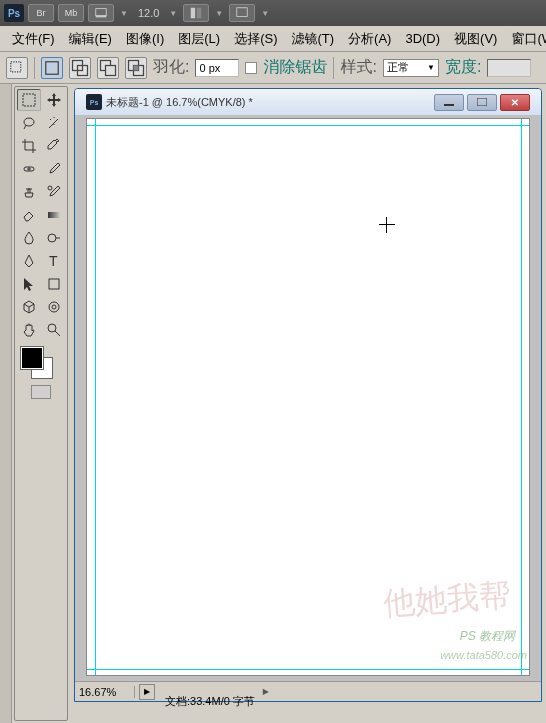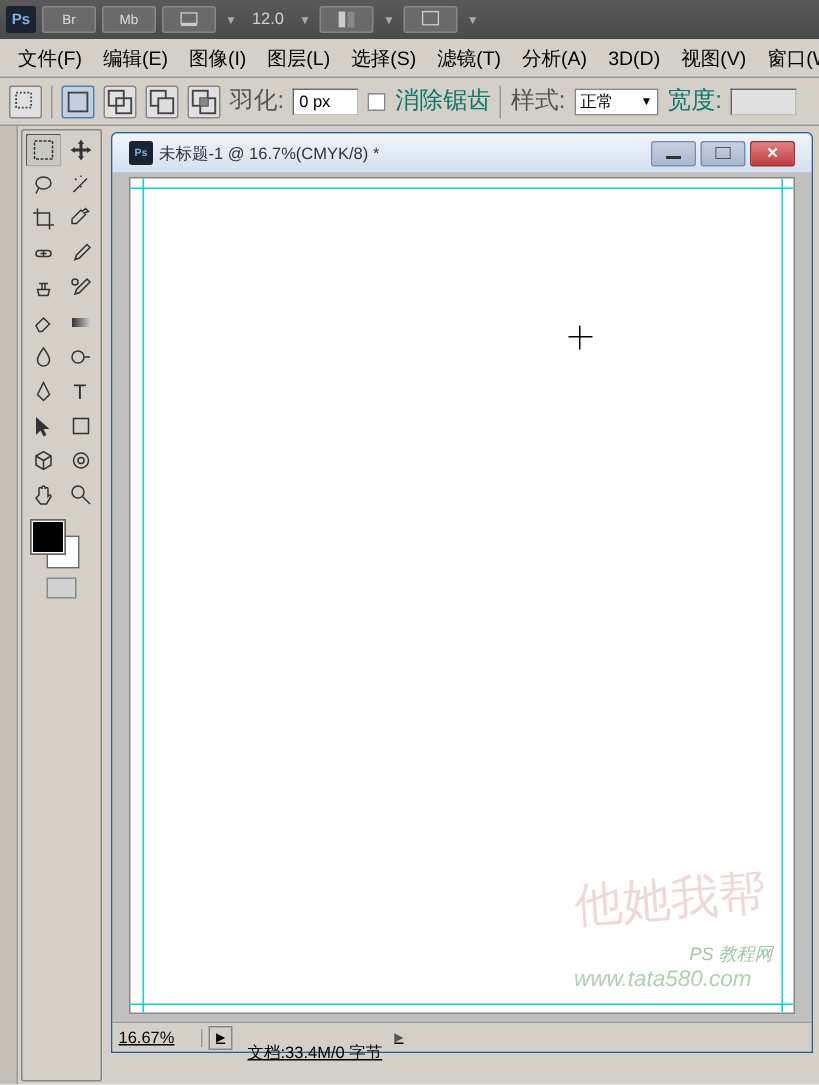--- a/index.html
+++ b/index.html
@@ -1,21 +1,21 @@
 <!DOCTYPE html>
 <html><head>
   <meta charset="utf-8">
   <style>
     * { margin: 0; padding: 0; box-sizing: border-box; font-family: "Microsoft YaHei", Arial, sans-serif; }
     body { width: 546px; height: 723px; background: #d4d0c8; overflow: hidden; user-select: none; }
     
     
     .app-bar { height: 26px; background: linear-gradient(#5a5a5a, #4a4a4a); display: flex; align-items: center; padding: 0 4px; gap: 4px; }
     .ps-logo { width: 20px; height: 18px; background: #1a2332; color: #7fb0e5; font-weight: bold; font-size: 10px; display: flex; align-items: center; justify-content: center; border-radius: 2px; }
-    .app-icon { width: 36px; height: 18px; background: #6a6a6a; border: 1px solid #888; border-radius: 2px; display: flex; align-items: center; justify-content: center; font-size: 9px; color: #ddd; cursor: pointer; }
+    .app-icon { width: 26px; height: 18px; background: #6a6a6a; border: 1px solid #888; border-radius: 2px; display: flex; align-items: center; justify-content: center; font-size: 9px; color: #ddd; cursor: pointer; }
     .app-icon svg { width: 14px; height: 14px; }
     .zoom-top { color: #d0d0d0; font-size: 11px; padding: 0 4px; }
     .tri { color: #aaa; font-size: 8px; padding: 0 2px; }
     
     
     .menu-bar { height: 26px; background: #d4d0c8; display: flex; align-items: center; padding: 0 6px; gap: 2px; font-size: 13px; border-bottom: 1px solid #999; }
     .menu-item { padding: 3px 6px; cursor: pointer; white-space: nowrap; }
     
     
     .options-bar { height: 32px; background: #d4d0c8; border-bottom: 1px solid #999; display: flex; align-items: center; padding: 0 6px; gap: 6px; font-size: 12px; }
@@ -59,23 +59,23 @@
     .doc-body { flex: 1; background: #c0c0c0; padding: 4px; overflow: hidden; position: relative; }
     .canvas { width: 442px; height: 556px; background: #fff; margin: 0 auto; position: relative; box-shadow: 0 0 0 1px #888; }
     .guide-v { position: absolute; top: 0; bottom: 0; width: 1px; background: #00d8d8; }
     .guide-h { position: absolute; left: 0; right: 0; height: 1px; background: #00d8d8; }
     .cursor-cross { position: absolute; width: 16px; height: 16px; }
     .cursor-cross::before { content: ''; position: absolute; left: 7px; top: 0; width: 1px; height: 16px; background: #000; }
     .cursor-cross::after { content: ''; position: absolute; top: 7px; left: 0; height: 1px; width: 16px; background: #000; }
     
     .watermark1 { position: absolute; right: 18px; bottom: 60px; font-size: 32px; color: rgba(160, 40, 40, 0.18); font-family: cursive; transform: rotate(-4deg); line-height: 1; }
     .watermark2 { position: absolute; right: 14px; bottom: 30px; font-size: 12px; color: rgba(100, 160, 100, 0.6); font-style: italic; }
-    .watermark3 { position: absolute; right: 28px; bottom: 14px; font-size: 15px; color: rgba(100, 160, 100, 0.5); font-style: italic; }
-    
-    .doc-status { height: 20px; background: #d4d0c8; border-top: 1px solid #999; display: flex; align-items: center; font-size: 11px; text-decoration: underline; }
+    .watermark3 { position: absolute; right: 2px; bottom: 14px; font-size: 11px; color: rgba(100, 160, 100, 0.5); font-style: italic; }
+    
+    .doc-status { height: 20px; background: #d4d0c8; border-top: 1px solid #999; display: flex; align-items: center; font-size: 11px; }
     .status-zoom { width: 60px; padding: 0 4px; border-right: 1px solid #999; }
     .status-nav { width: 16px; height: 16px; border: 1px solid #888; margin: 0 4px; display: flex; align-items: center; justify-content: center; font-size: 8px; cursor: pointer; }
     .status-doc { padding: 0 6px; margin-top: 20px; }
   </style>
 </head>
 <body>
 
 <div class="app-bar">
   <div class="ps-logo">Ps</div>
   <div class="app-icon">Br</div>

